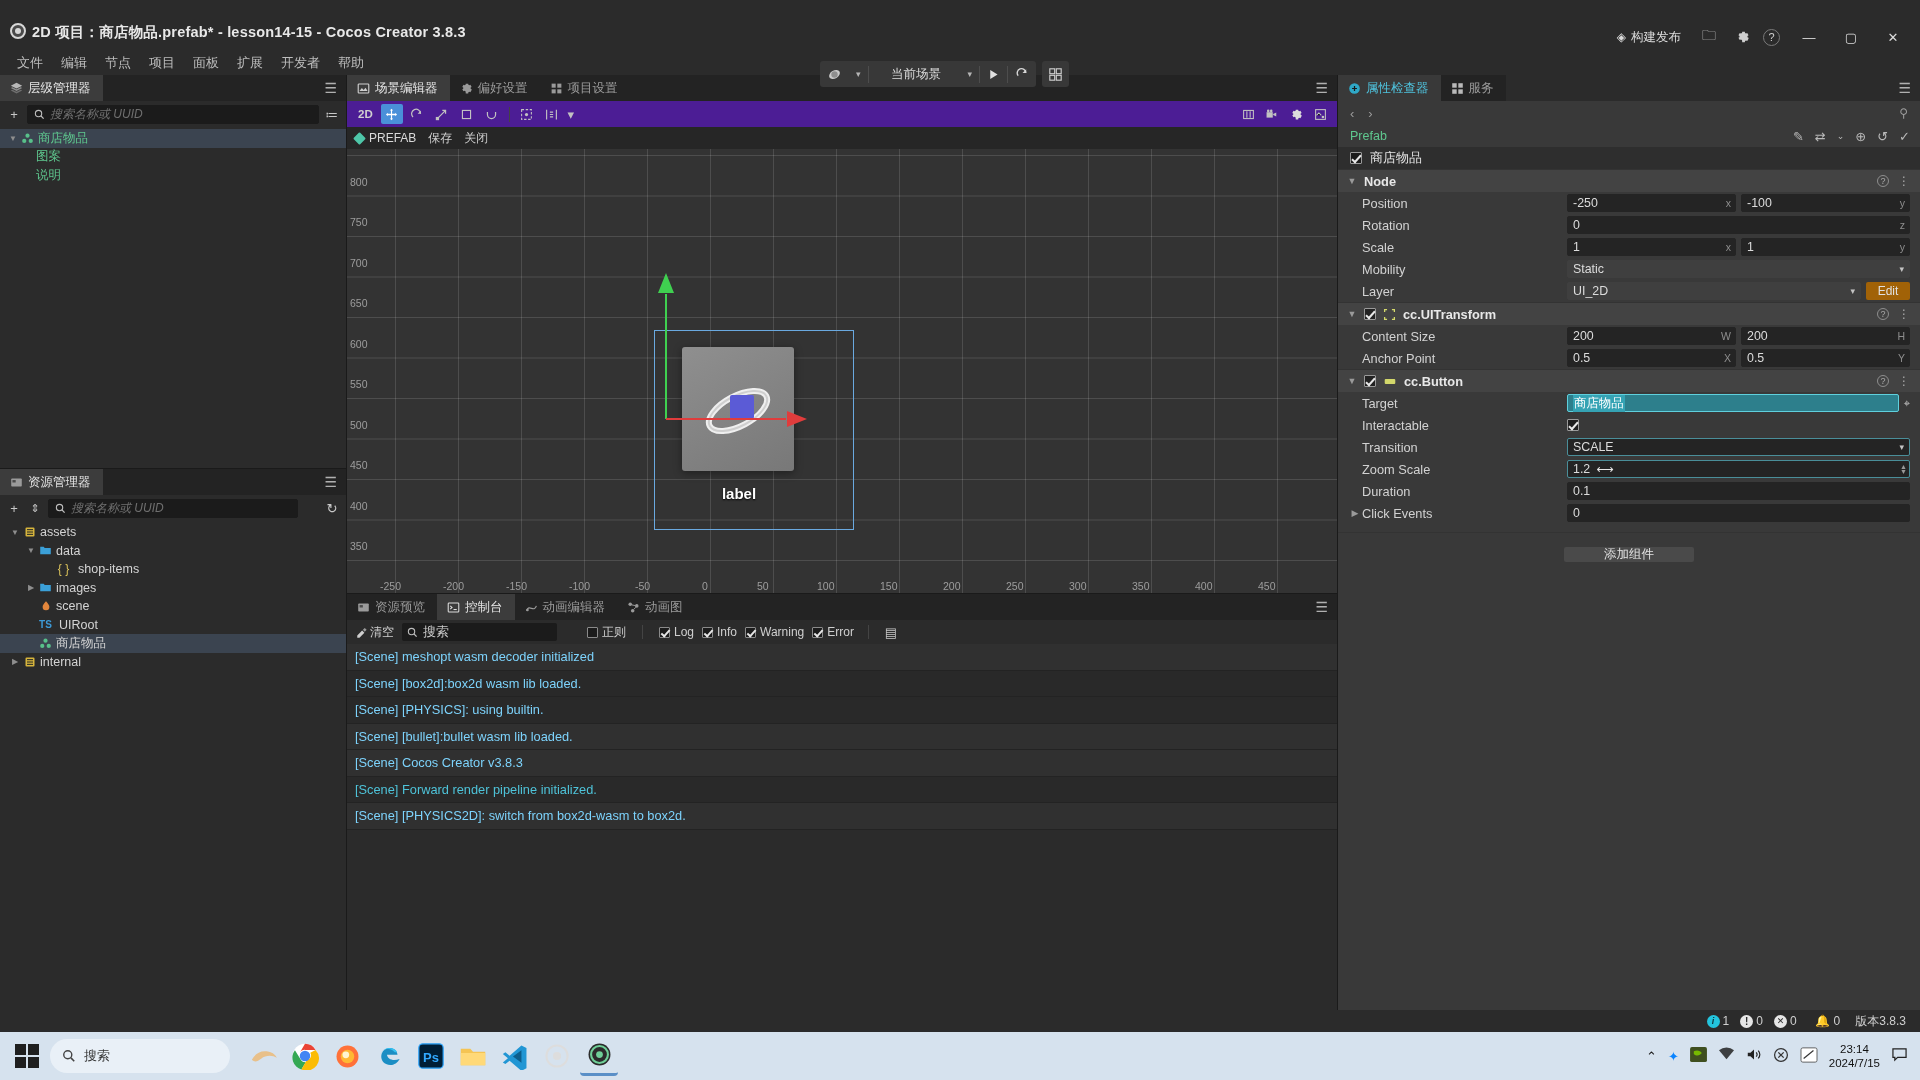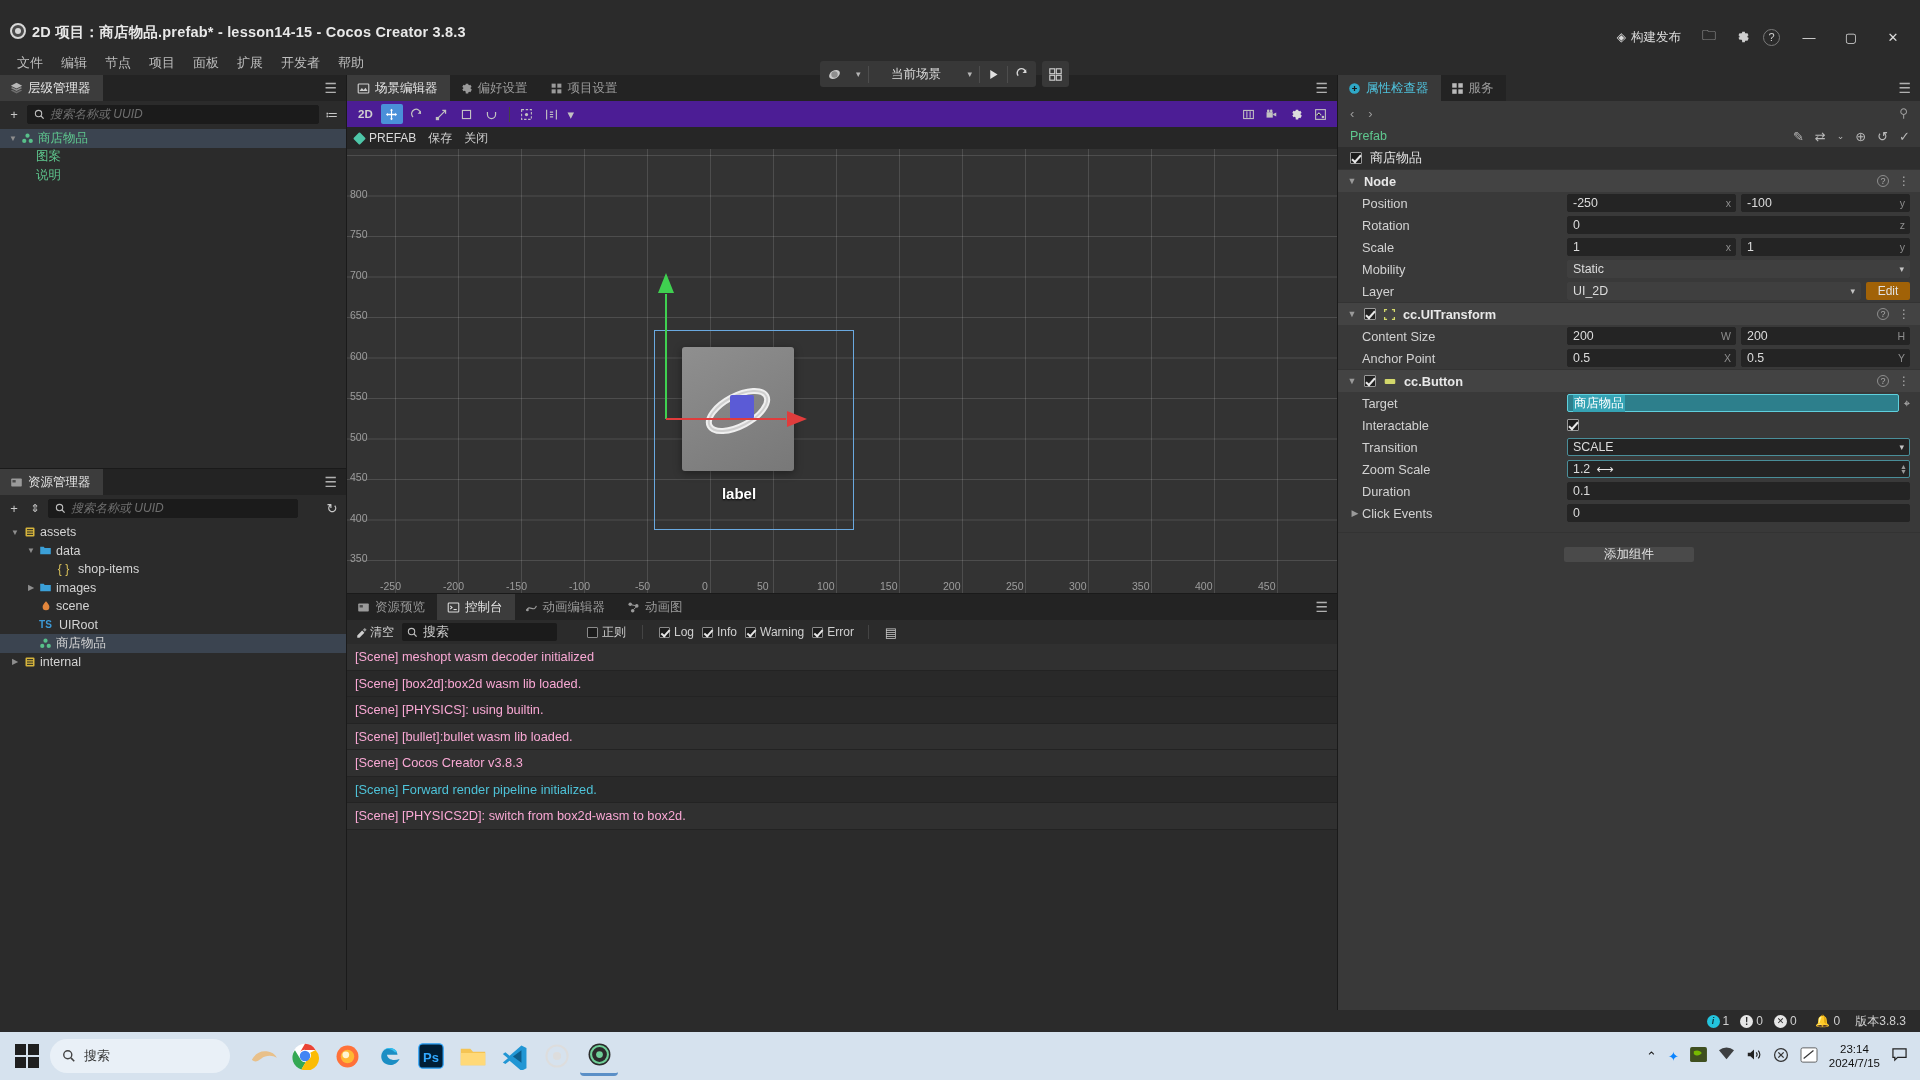--- a/index.html
+++ b/index.html
@@ -76,41 +76,41 @@
   .prefabbar { height:22px; background:#262626; display:flex; align-items:center; gap:12px; padding:0 8px; flex:none; font-size:12px;}
   .prefab-tag { display:flex;align-items:center;gap:5px;color:#d9d9d9;}
   .pf-diamond{width:9px;height:9px;background:#4ec6a8;transform:rotate(45deg);border-radius:1px;}
   .pfbtn{color:#cfcfcf;}
 
   .viewport { flex:1; position:relative; background:#333333; overflow:hidden; }
   .vp-grid { position:absolute; inset:0; background-image:
       linear-gradient(to right, rgba(255,255,255,0.13) 1px, transparent 1px),
       linear-gradient(to bottom, rgba(255,255,255,0.13) 1px, transparent 1px);
     background-size:63px 40.5px; background-position:-15px 6px;}
-  .vp-ruler-l { position:absolute; left:0; top:16px; bottom:0; width:34px; }
+  .vp-ruler-l { position:absolute; left:0; top:4px; bottom:0; width:34px; }
   .vp-ruler-b { position:absolute; left:0; right:0; bottom:0; height:16px; }
   .rtick { position:absolute; font-size:10.5px; color:#9d9d9d; }
   .rtick.l { left:3px; }
   .rtick.b { bottom:1px; }
 
   .node-box { position:absolute; border:1px solid #6aa9e0; }
   .sprite { position:absolute; background:linear-gradient(150deg,#8f8f8f,#787878); border-radius:3px; box-shadow:0 2px 8px rgba(0,0,0,.4);}
   .label-txt { position:absolute; color:#ffffff; font-size:15px; font-weight:bold; text-shadow:0 1px 2px #000;}
 
   
   .consolewrap { flex:1; display:flex; flex-direction:column; min-height:0; }
   .conbar { height:24px; display:flex; align-items:center; gap:8px; padding:0 8px; background:#2b2b2b; flex:none;}
   .clear-btn { display:flex;align-items:center;gap:3px;color:#cfcfcf;font-size:12px;}
   .consearch{ width:155px;height:18px;background:#1b1b1b;border-radius:2px;display:flex;align-items:center;gap:5px;padding:0 5px;}
   .cbdiv{width:1px;height:14px;background:#444;}
   .cbox { display:flex;align-items:center;gap:4px; font-size:12px; color:#cfcfcf;}
   .ck { width:11px;height:11px;border:1px solid #8a8a8a;background:#1b1b1b;border-radius:1px;position:relative;}
   .ck.on:after{content:"";position:absolute;left:3px;top:0px;width:3px;height:7px;border:solid #e6e6e6;border-width:0 2px 2px 0;transform:rotate(42deg);}
   .loglist { flex:1; overflow:hidden; }
-  .logrow { height:26.5px; display:flex; align-items:center; padding-left:8px; font-size:12.8px; color:#f9a8d4; border-bottom:1px solid #232323;}
+  .logrow { height:26.5px; display:flex; align-items:center; padding-left:8px; font-size:12.8px; color:#7dd3fc; border-bottom:1px solid #232323;}
   .logrow.odd { background:#303030; }
   .logrow.even { background:#292929; }
   .logrow.cyan { color:#4ec3d9; }
 
   
   .rightcol { width:583px; flex:none; display:flex; flex-direction:column; background:#393939; border-left:1px solid #1a1a1a;}
   .insp-nav { height:24px; display:flex;align-items:center;gap:14px;padding:0 12px; background:#393939; flex:none;}
   .nav-arrow{color:#9b9b9b;font-size:13px;}
   .pin { margin-left:auto; color:#9b9b9b; font-size:12px;}
   .prefab-head { height:22px; display:flex;align-items:center;justify-content:space-between;padding:0 10px 0 12px; background:#393939; flex:none;}

